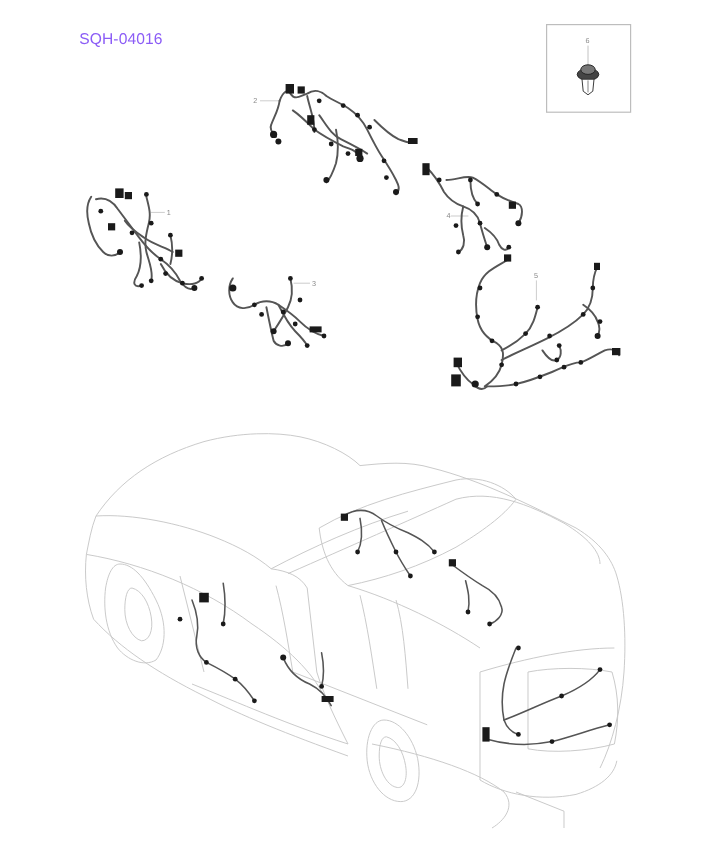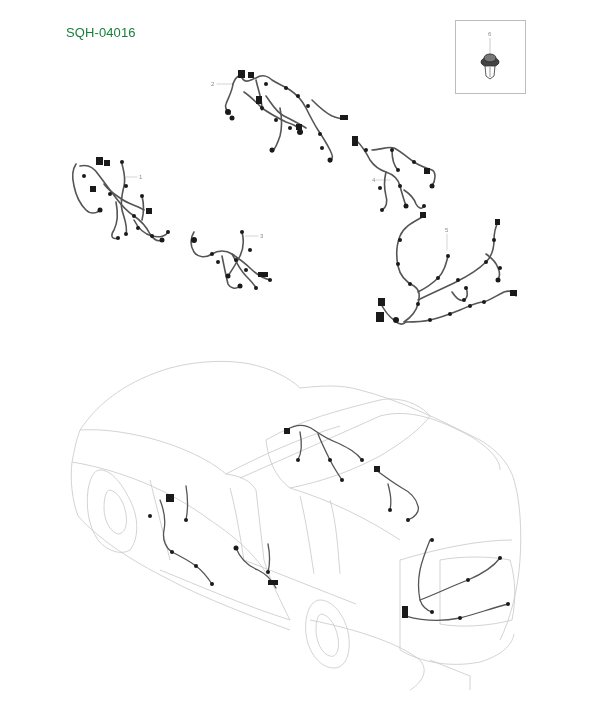--- a/index.html
+++ b/index.html
@@ -1,17 +1,17 @@
 <!DOCTYPE html>
 <html><head>
 <meta charset="utf-8">
 <style>
   html, body { margin:0; padding:0; background:#ffffff; }
   body { width:601px; height:706px; position:relative; overflow:hidden; font-family:"Liberation Sans", sans-serif; }
-  .diagram-code { position:absolute; left:66px; top:25px; font-size:13px; color:#15803d; letter-spacing:0.1px; }
+  .diagram-code { position:absolute; left:66px; top:25px; font-size:13px; color:#8b5cf6; letter-spacing:0.1px; }
   .inset { position:absolute; left:455px; top:20px; width:71px; height:74px; border:1px solid #bdbdbd; box-sizing:border-box; }
   svg { position:absolute; left:0; top:0; }
   .callout { font-family:"Liberation Sans", sans-serif; font-size:6px; fill:#8a8a8a; }
 </style>
 </head>
 <body>
 
 <div class="diagram-code">SQH-04016</div>
 
 <div class="inset"></div>

